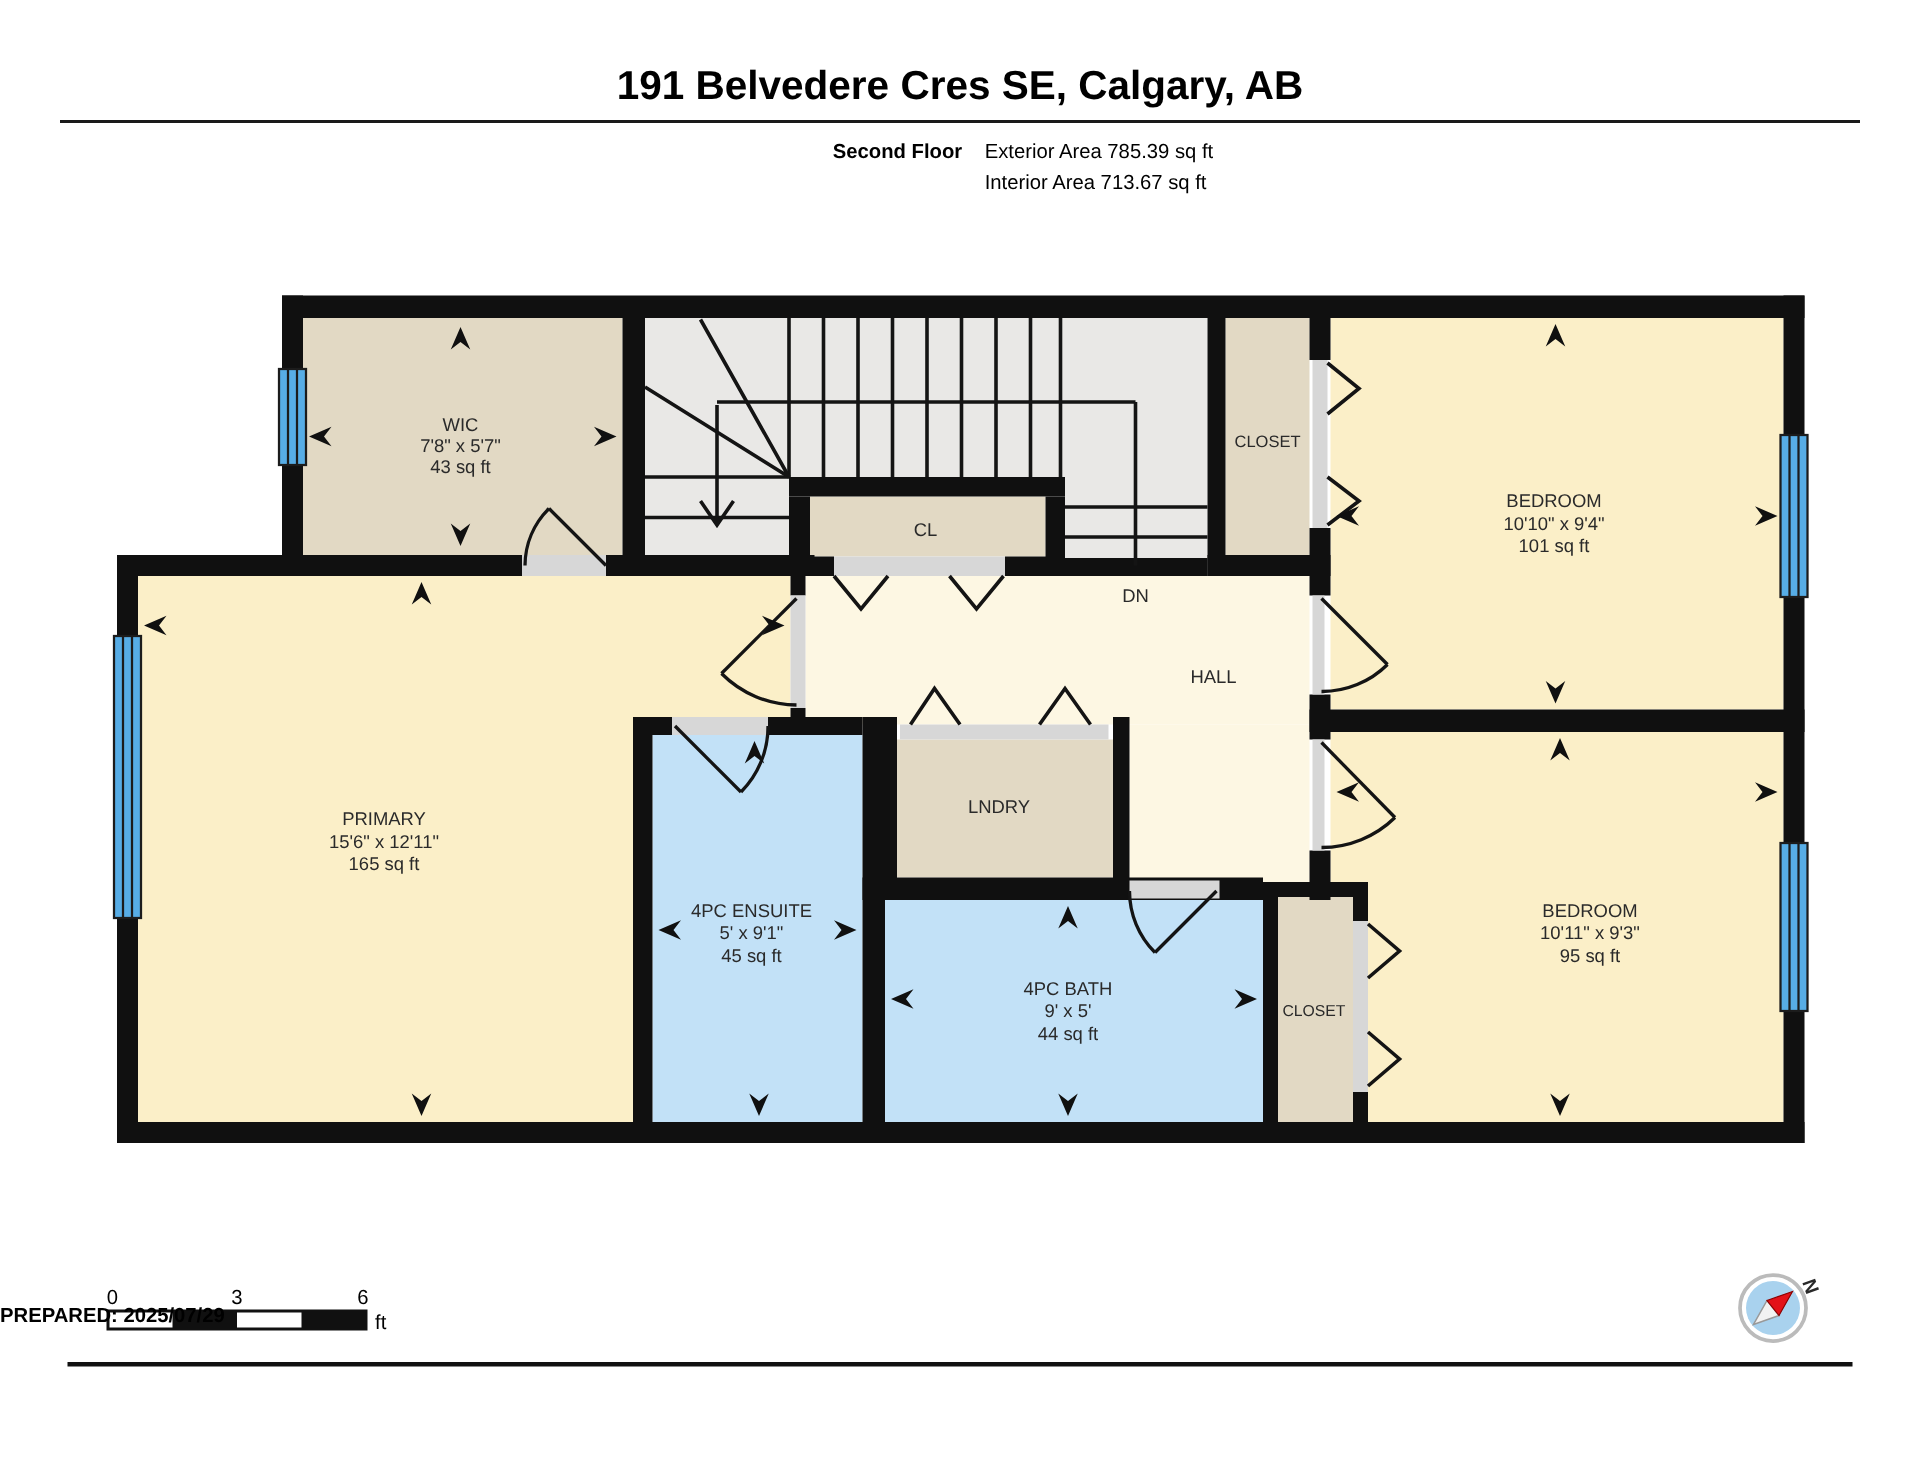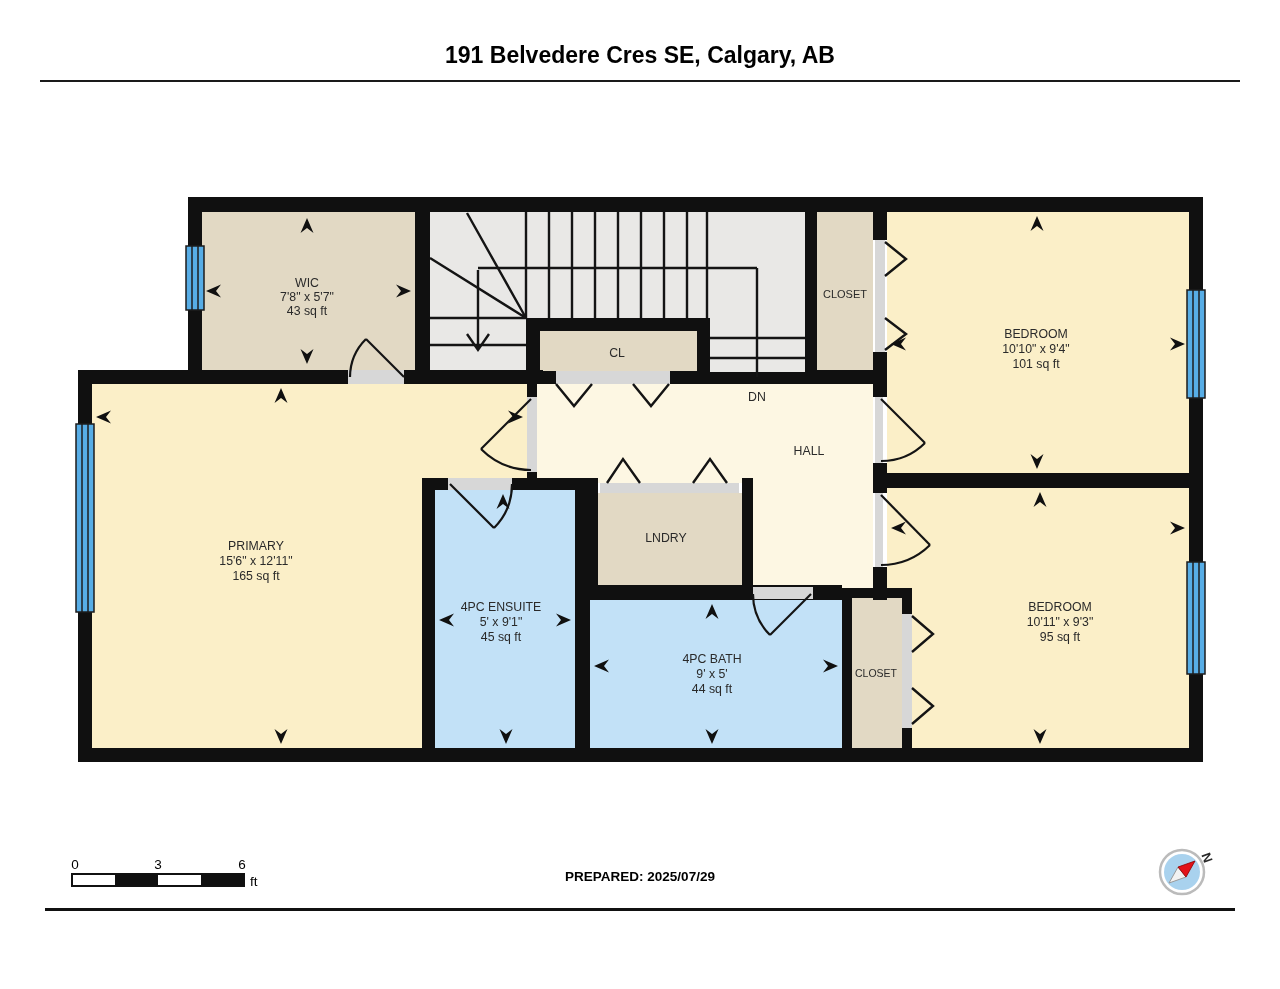--- a/index.html
+++ b/index.html
@@ -1,42 +1,51 @@
 <!DOCTYPE html>
 <html><head>
 <meta charset="utf-8">
 <style>
   html,body{margin:0;padding:0;background:#fff;}
   .page{position:relative;width:1280px;height:989px;background:#ffffff;
         font-family:"Liberation Sans",sans-serif;overflow:hidden;}
   .title{position:absolute;top:42px;left:0;right:0;text-align:center;
-         font-size:23px;font-weight:bold;color:#000;}
+         font-size:27px;font-weight:bold;color:#000;}
   .title-rule{position:absolute;top:80px;left:40px;width:1200px;height:2px;background:#1a1a1a;}
   .floor-info{position:absolute;top:90px;left:0;right:0;display:flex;justify-content:center;}
   .floor-info .inner{display:flex;gap:15px;transform:translateX(42px);
                      font-size:13.5px;line-height:21px;color:#000;}
   .floor-label{font-weight:bold;}
   .area-lines{display:flex;flex-direction:column;}
-  .prepared{position:absolute;top:869px;left:0;right:0;text-align:center;
+  .prepared{position:absolute;top:869px;left:0;right:0;
             font-size:13.5px;font-weight:bold;color:#000;}
   .footer-rule{position:absolute;top:908px;left:45px;width:1190px;height:3px;background:#111;}
   .disclaimer{position:absolute;top:917px;left:47px;font-size:12.5px;color:#1a1a1a;}
   svg text{font-family:"Liberation Sans",sans-serif;fill:#2a2a2a;}
   svg .rlabel{font-size:12.3px;}
   svg .slabel{font-size:11px;}
   svg .scale-num{font-size:13.5px;fill:#000;}
 </style>
 </head>
 <body>
 
 <div class="page">
 
   <div class="title">191 Belvedere Cres SE, Calgary, AB</div>
   <div class="title-rule"></div>
 
+  <div class="floor-info">
+    <div class="inner">
+      <span class="floor-label">Second Floor</span>
+      <span class="area-lines">
+        <span>Exterior Area 785.39 sq ft</span>
+        <span>Interior Area 713.67 sq ft</span>
+      </span>
+    </div>
+  </div>
 
   <svg width="1280" height="989" viewBox="0 0 1280 989" style="position:absolute;top:0;left:0;">
 
     <g fill="#fbefc8">
       <rect x="92" y="384" width="330" height="364"></rect>
       <rect x="422" y="384" width="105" height="94"></rect>
       <rect x="887" y="212" width="302" height="261"></rect>
       <rect x="887" y="488" width="302" height="260"></rect>
     </g>
     <g fill="#fdf7e3">

